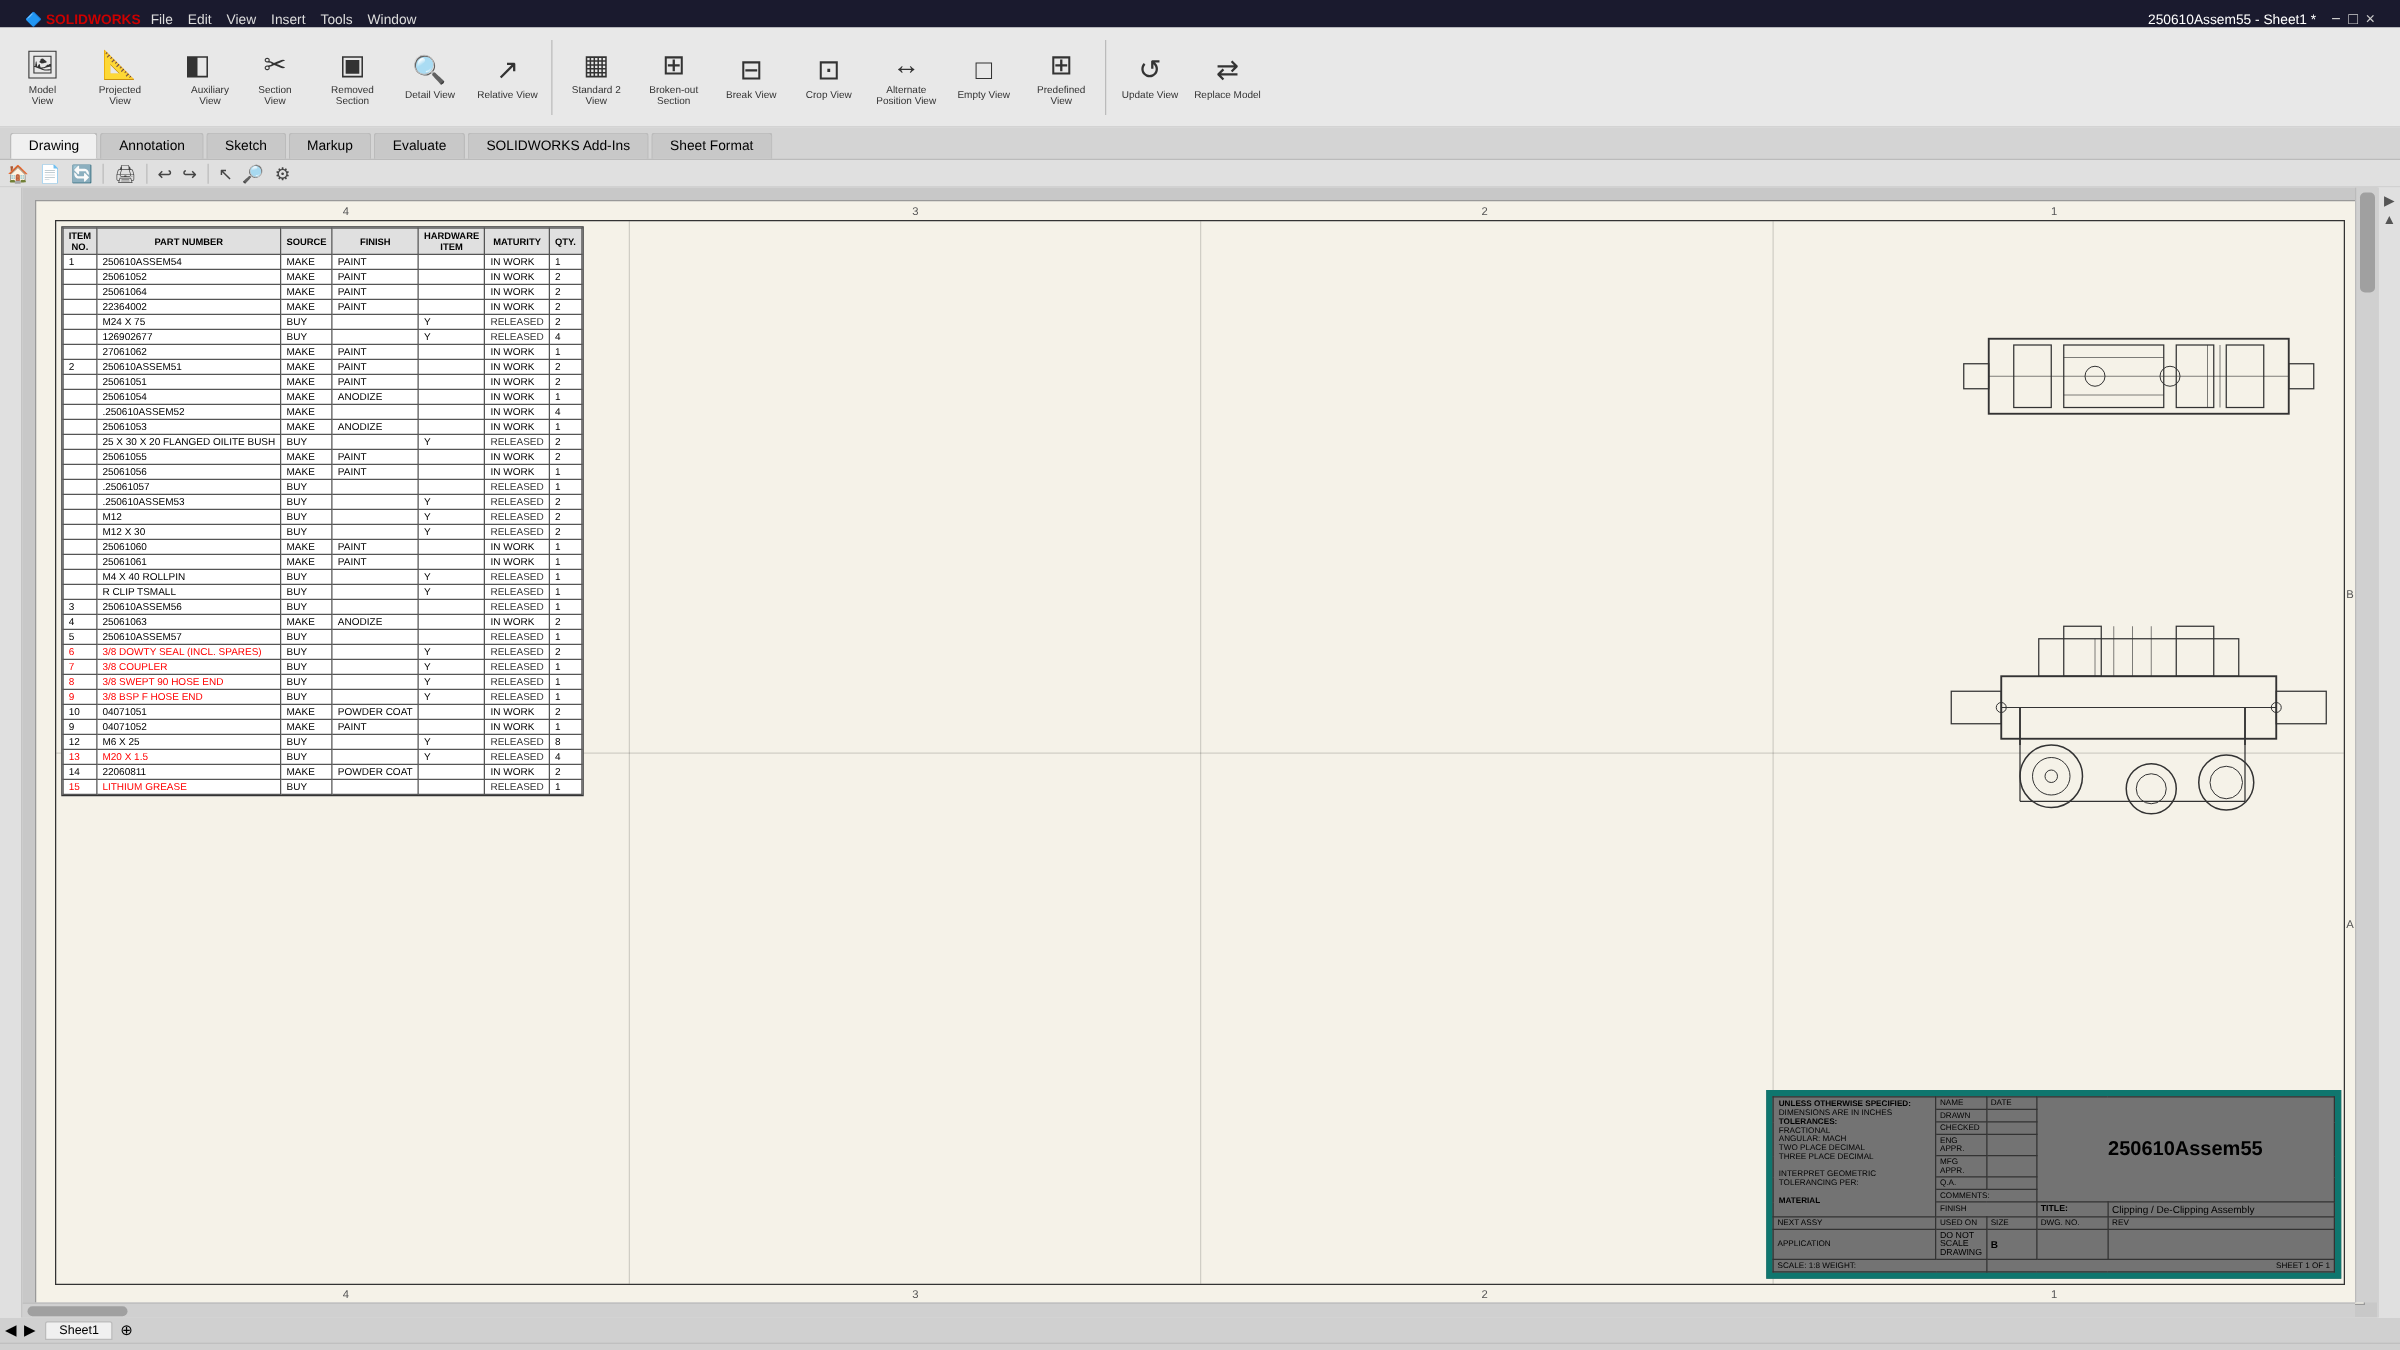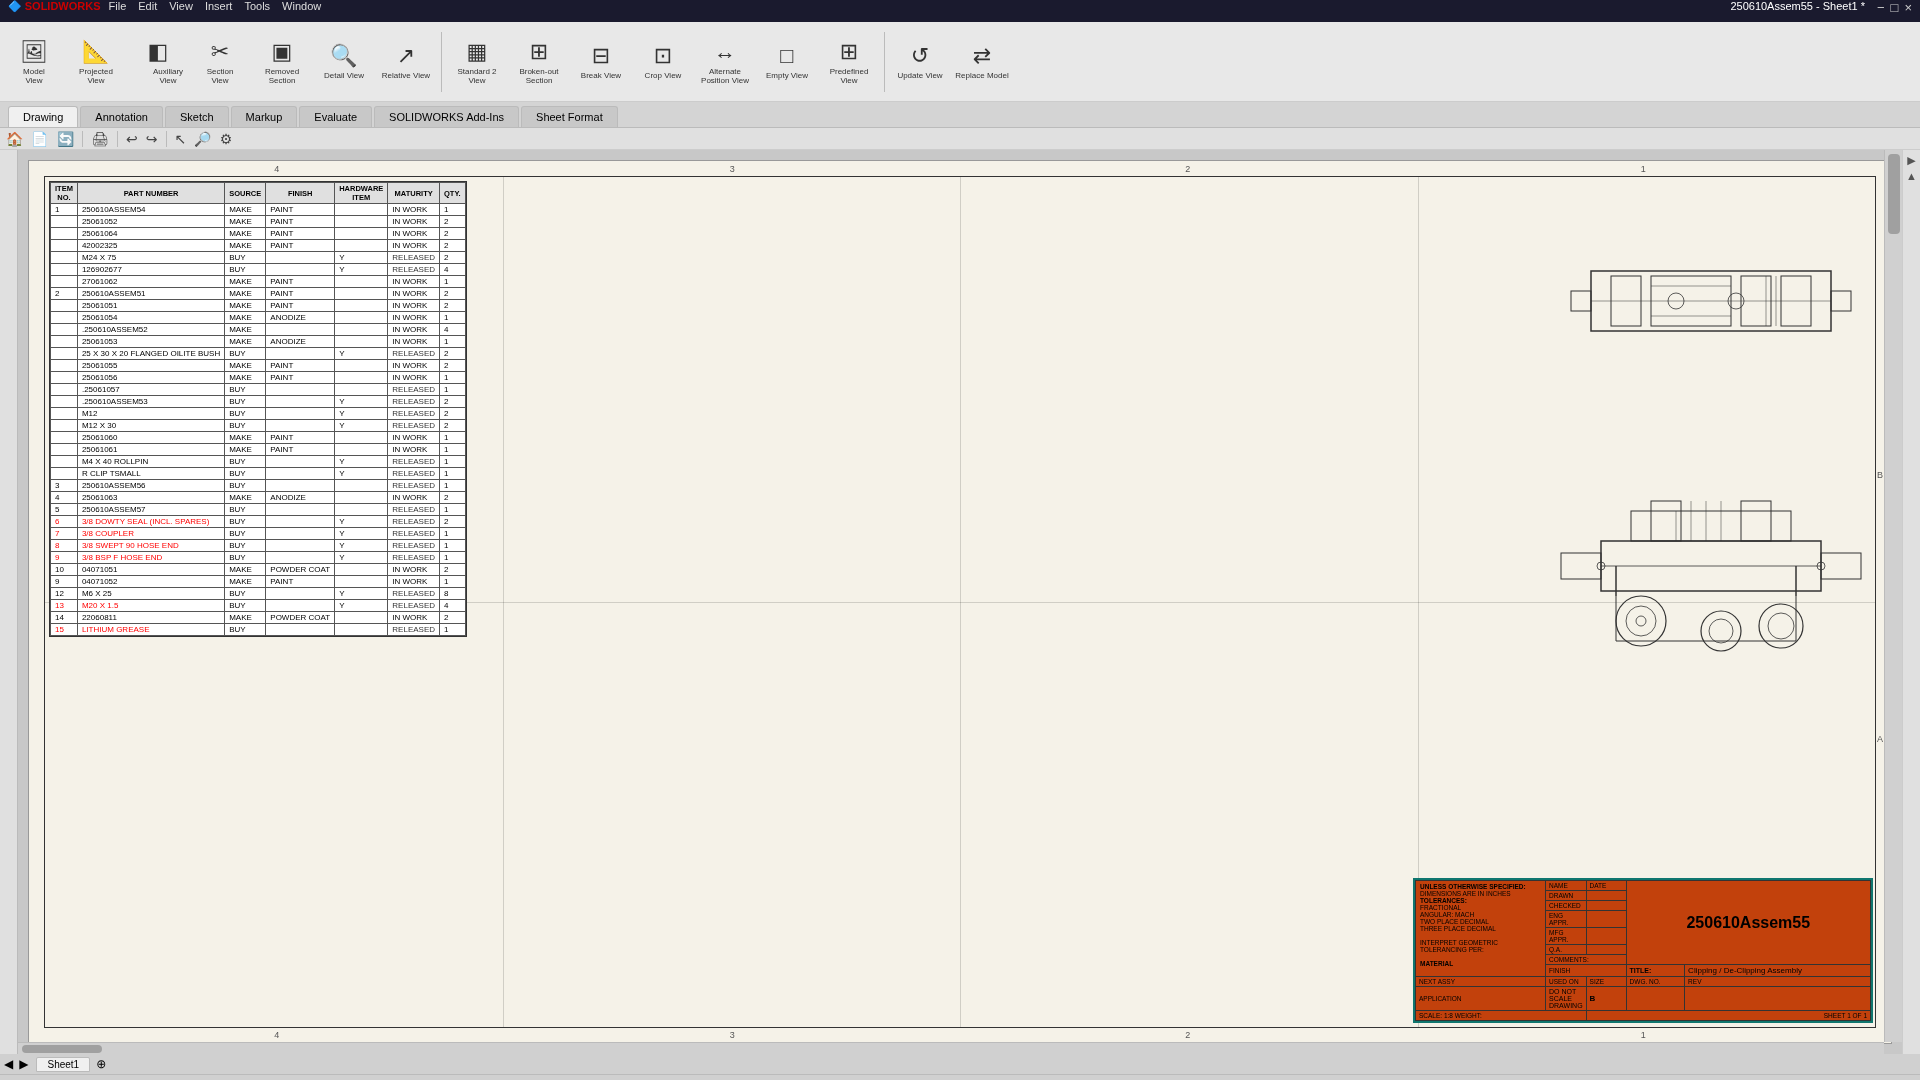--- a/index.html
+++ b/index.html
@@ -1,19 +1,19 @@
 <!DOCTYPE html>
 <html><head>
   <meta charset="utf-8">
   <style>
     * { margin: 0; padding: 0; box-sizing: border-box; }
     body { width: 1920px; height: 1080px; overflow: hidden; font-family: Arial, sans-serif; font-size: 11px; background: #f0f0f0; }
 
     
-    #titlebar { height: 22px; background: #1a1a2e; display: flex; align-items: flex-start; padding: 0 8px; color: white; font-size: 11px; }
+    #titlebar { height: 22px; background: #1a1a2e; display: flex; align-items: flex-end; padding: 0 20px; color: white; font-size: 11px; }
     #titlebar .logo { color: #c00; font-weight: bold; margin-right: 8px; }
     #titlebar .menus { display: flex; gap: 12px; margin-right: auto; }
     #titlebar .menus span { cursor: pointer; color: #ddd; }
     #titlebar .win-controls { display: flex; gap: 6px; margin-left: 12px; }
     #titlebar .win-controls span { color: #ccc; cursor: pointer; font-size: 13px; }
 
     
     #toolbar { height: 80px; background: #e8e8e8; border-bottom: 1px solid #ccc; display: flex; align-items: center; padding: 0 4px; gap: 2px; }
     .tool-btn { display: flex; flex-direction: column; align-items: center; justify-content: center; width: 60px; height: 72px; border: none; background: transparent; cursor: pointer; font-size: 9px; color: #333; text-align: center; padding: 2px; border-radius: 3px; }
     .tool-icon { font-size: 22px; margin-bottom: 2px; }
@@ -38,21 +38,21 @@
     #bom-table { position: absolute; left: 5px; top: 5px; background: white; border: 1px solid #333; font-size: 8px; }
     #bom-table table { border-collapse: collapse; }
     #bom-table th, #bom-table td { border: 1px solid #555; padding: 1px 4px; white-space: nowrap; }
     #bom-table th { background: #e0e0e0; font-size: 7.5px; }
 
     
     #view-top-right { position: absolute; right: 30px; top: 80px; }
     #view-bottom-right { position: absolute; right: 20px; top: 320px; }
 
     
-    #title-block { position: absolute; right: 5px; bottom: 20px; border: 2px solid #0f766e; background: #c2410c; font-size: 8px; }
+    #title-block { position: absolute; right: 5px; bottom: 20px; border: 5px solid #0f766e; background: #737373; font-size: 8px; }
     #title-block table { border-collapse: collapse; }
     #title-block td { border: 1px solid #333; padding: 1px 3px; }
 
     
     #statusbar { height: 24px; background: #d0d0d0; border-top: 1px solid #bbb; display: flex; align-items: center; padding: 0 8px; font-size: 10px; gap: 20px; }
 
     
     #right-panel { width: 18px; background: #e0e0e0; border-left: 1px solid #ccc; display: flex; flex-direction: column; align-items: center; padding: 4px 0; gap: 3px; }
     #right-panel span { font-size: 9px; cursor: pointer; color: #555; writing-mode: vertical-rl; }
 
@@ -266,21 +266,21 @@
                 <td></td>
                 <td>25061064</td>
                 <td>MAKE</td>
                 <td>PAINT</td>
                 <td></td>
                 <td>IN WORK</td>
                 <td>2</td>
               </tr>
               <tr>
                 <td></td>
-                <td>42002325</td>
+                <td>22364002</td>
                 <td>MAKE</td>
                 <td>PAINT</td>
                 <td></td>
                 <td>IN WORK</td>
                 <td>2</td>
               </tr>
               <tr>
                 <td></td>
                 <td>M24 X 75</td>
                 <td>BUY</td>

